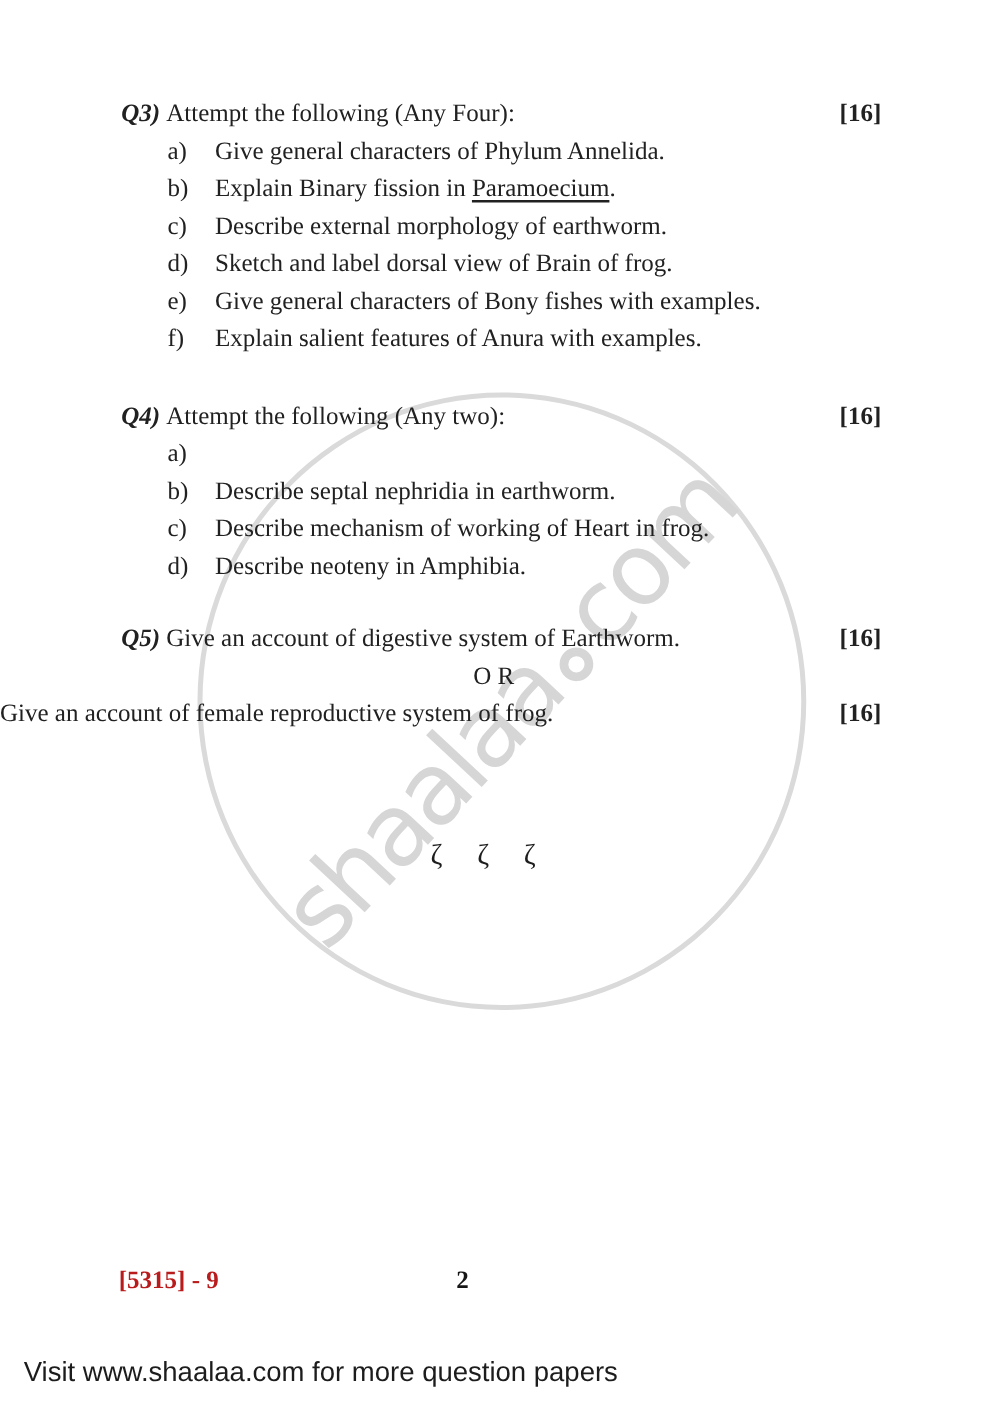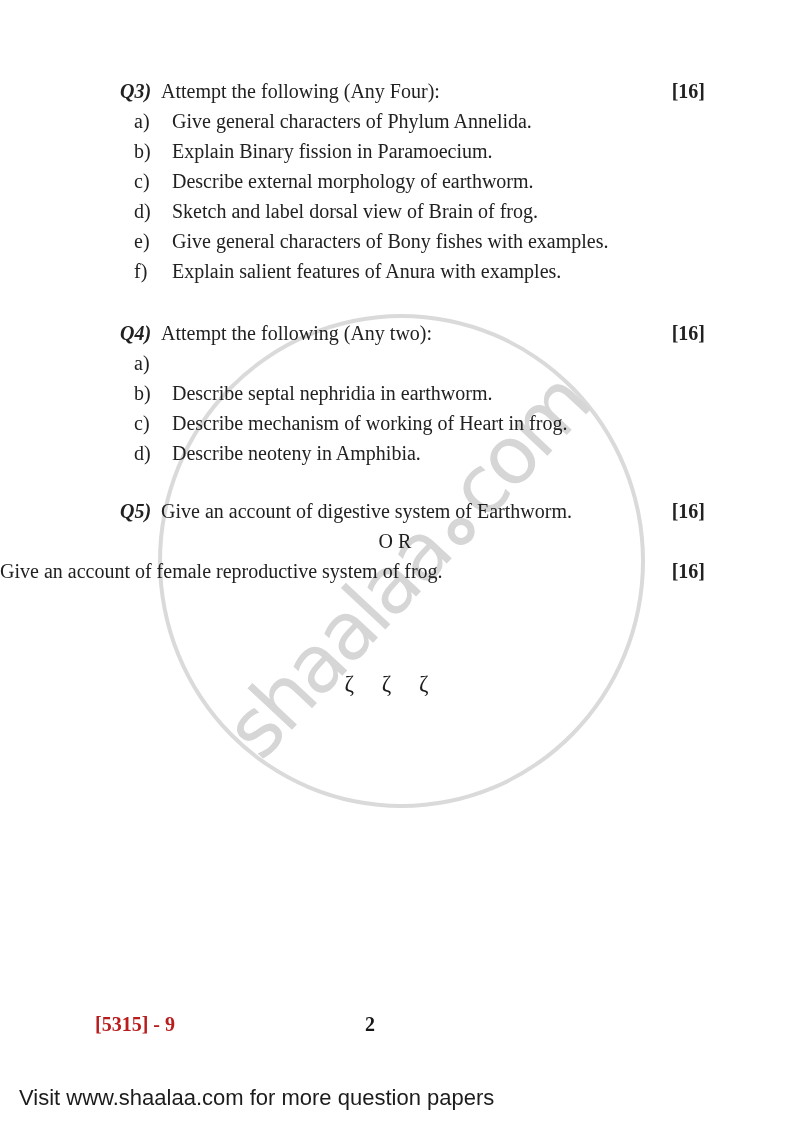--- a/index.html
+++ b/index.html
@@ -28,27 +28,27 @@
     display:inline-block;width:13px;height:13px;
     border:7px solid #d6d6d6;border-radius:50%;
     margin:0 9px;transform:translateY(16px);
   }
   
   .content{position:absolute;inset:0;z-index:1;}
   .qblock{position:absolute;left:0;right:0;}
   .q3{top:76px;}
   .q4{top:318px;}
   .q5{top:496px;}
-  .qhead{position:relative;display:flex;padding-left:120px;padding-right:130px;line-height:30px;font-size:20px;}
+  .qhead{position:relative;display:flex;padding-left:92px;padding-right:130px;line-height:30px;font-size:20px;text-align:center;}
   .qnum{flex:0 0 41px;font-weight:bold;font-style:italic;}
   .marks{position:absolute;right:95px;top:0;font-weight:bold;line-height:30px;font-size:20px;margin-left:24px;}
   .item{display:flex;padding-left:134px;padding-right:110px;line-height:30px;font-size:20px;}
   .letter{flex:0 0 38px;}
   .itxt{white-space:nowrap;}
-  .ul{text-underline-offset:3px;}
+  .ul{text-decoration:underline;text-underline-offset:3px;}
   .or-row{position:relative;line-height:30px;font-size:20px;text-align:center;padding-right:10px;}
   .plainline{position:relative;display:flex;padding-right:130px;line-height:30px;font-size:20px;}
   .end-mark{
     position:absolute;left:0;right:16px;top:671px;
     text-align:center;font-size:23px;letter-spacing:11px;color:#1e1e1e;
   }
   .paper-code{position:absolute;left:95px;top:1013px;font-weight:bold;font-size:20px;color:#b91c1c;}
   .page-num{position:absolute;left:365px;top:1013px;font-weight:bold;font-size:20px;color:#161616;}
   .visit-line{
     position:absolute;left:19px;top:1085px;

